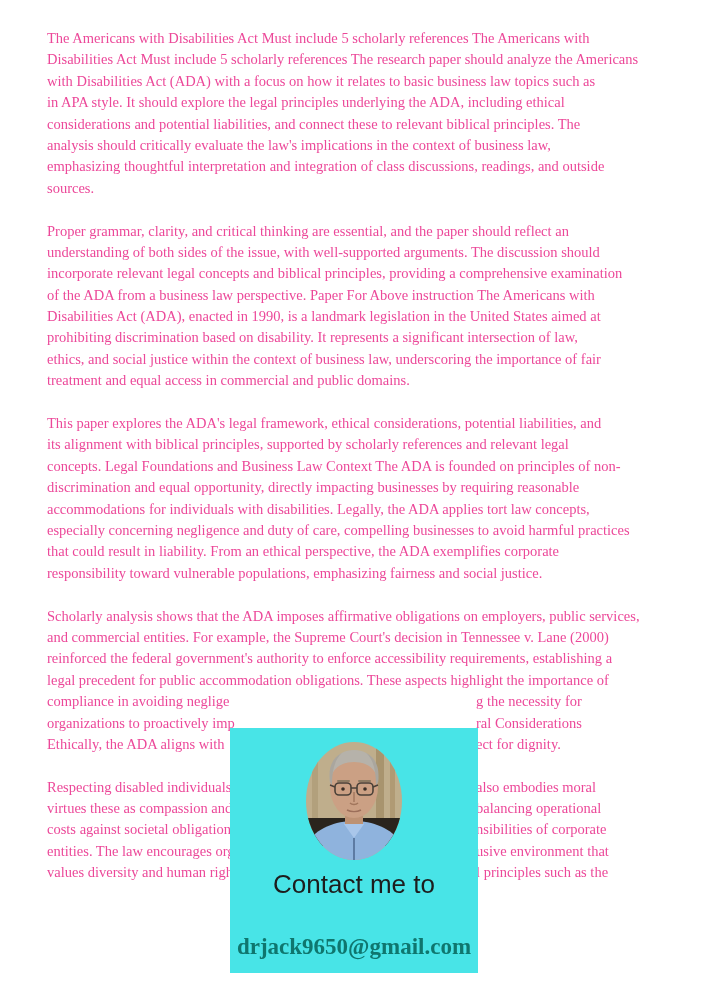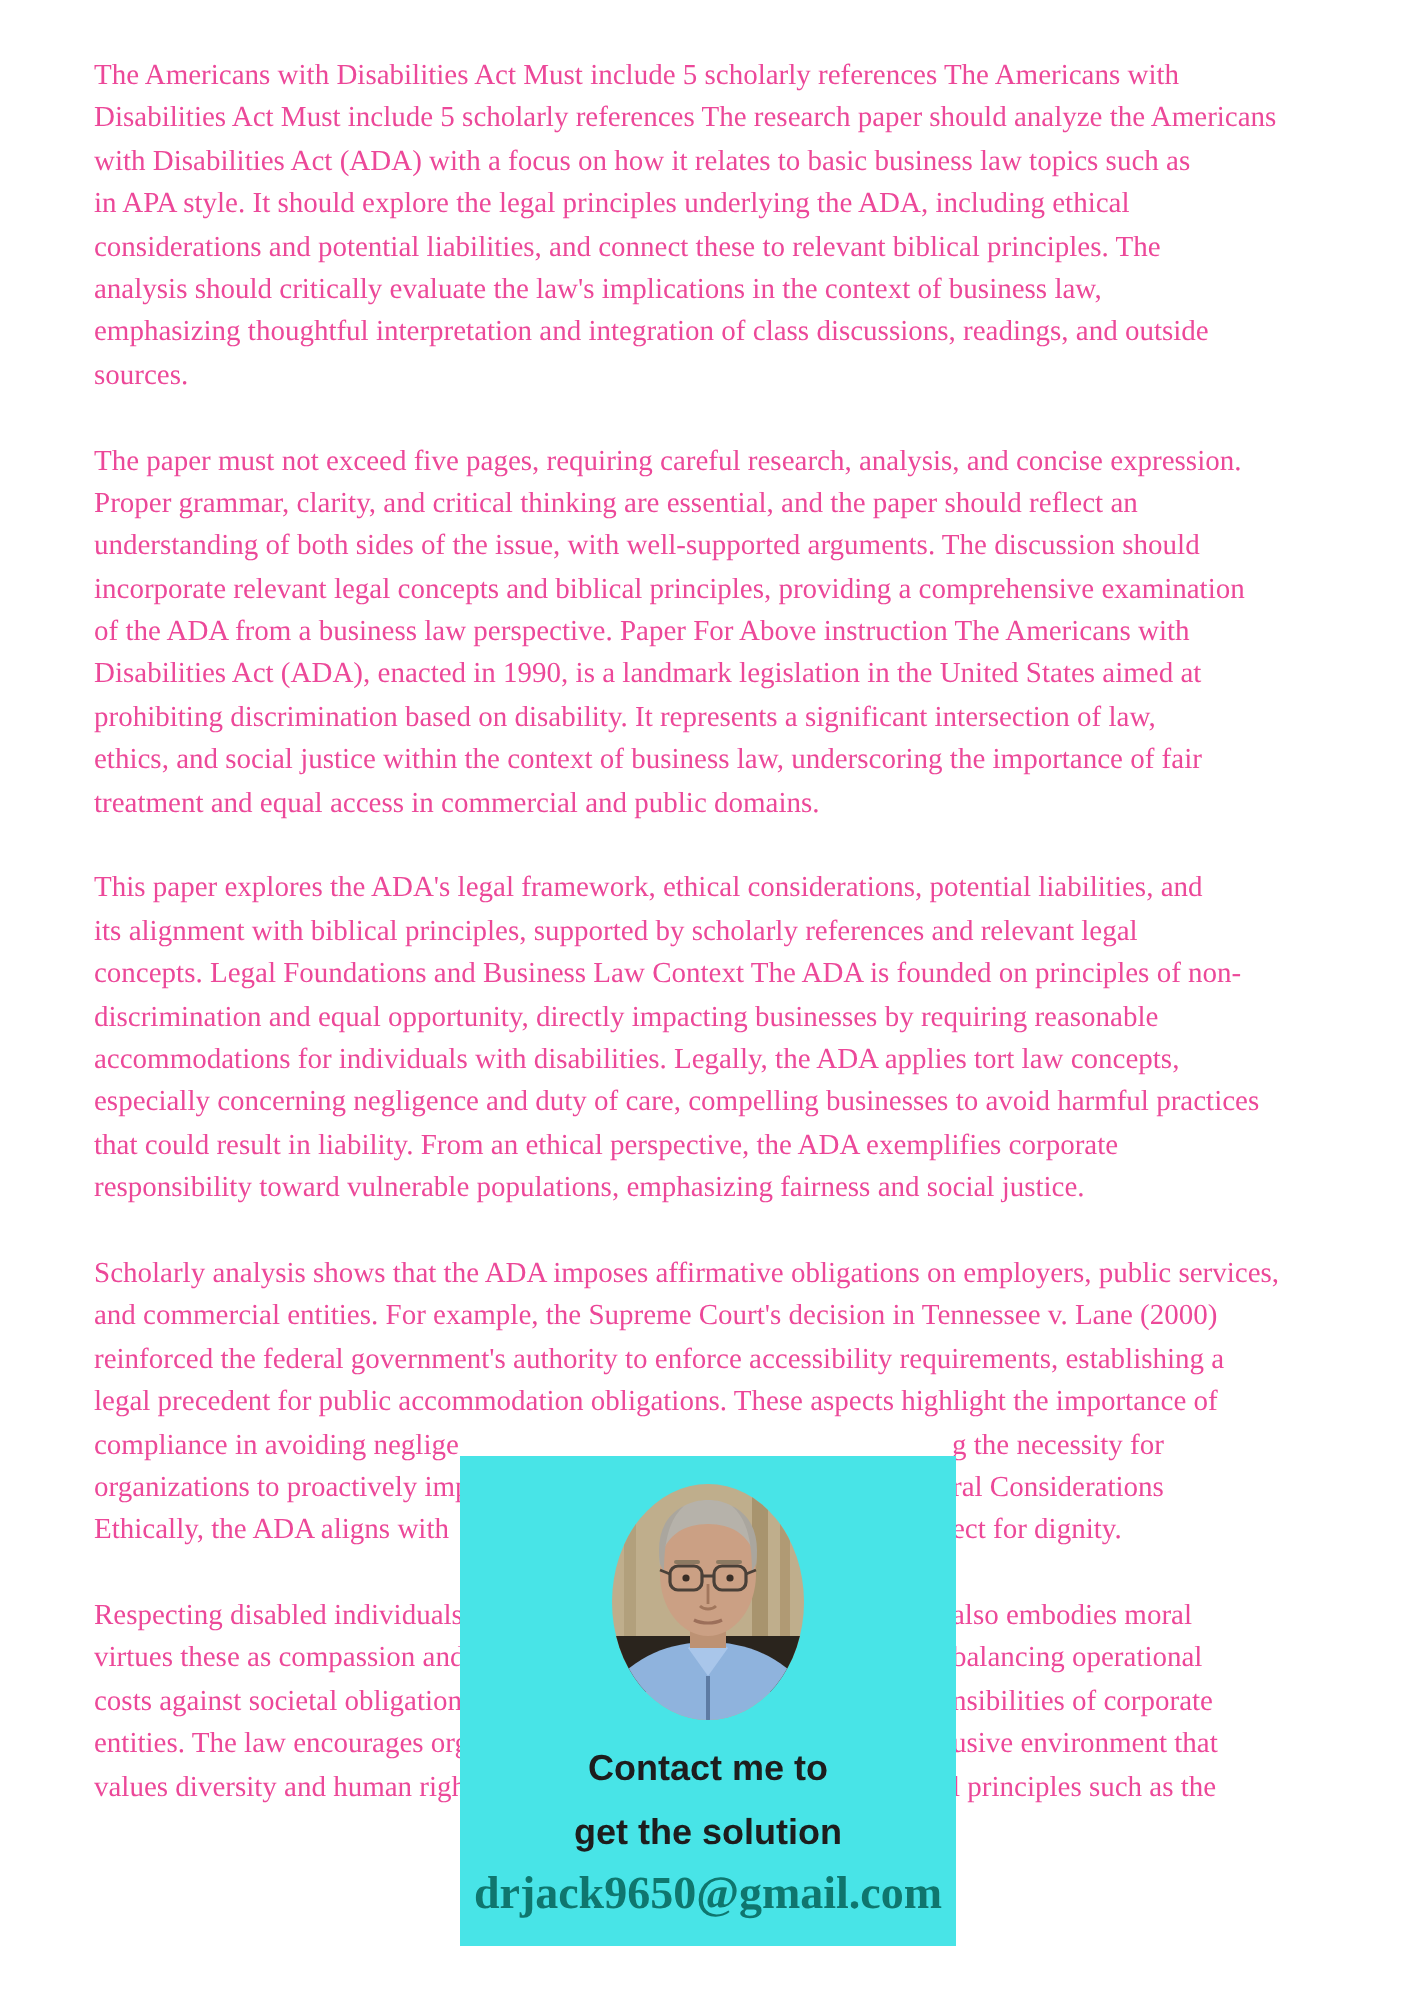--- a/index.html
+++ b/index.html
@@ -59,22 +59,22 @@
     overflow: hidden;
   }
   .photo svg { display: block; }
 
   .contact-heading {
     position: absolute;
     top: 140px;
     left: 0;
     width: 100%;
     font-family: "Liberation Sans", "DejaVu Sans", sans-serif;
-    font-weight: 700;
-    font-size: 18px;
+    font-weight: 400;
+    font-size: 26px;
     line-height: 32px;
     color: #1d1d1d;
     letter-spacing: 0px;
   }
 
   .email {
     position: absolute;
     top: 206px;
     left: 0;
     width: 100%;
@@ -94,21 +94,20 @@
         <div class="line">The Americans with Disabilities Act Must include 5 scholarly references The Americans with</div>
         <div class="line">Disabilities Act Must include 5 scholarly references The research paper should analyze the Americans</div>
         <div class="line">with Disabilities Act (ADA) with a focus on how it relates to basic business law topics such as</div>
         <div class="line">in APA style. It should explore the legal principles underlying the ADA, including ethical</div>
         <div class="line">considerations and potential liabilities, and connect these to relevant biblical principles. The</div>
         <div class="line">analysis should critically evaluate the law's implications in the context of business law,</div>
         <div class="line">emphasizing thoughtful interpretation and integration of class discussions, readings, and outside</div>
         <div class="line">sources.</div>
       </div>
       <div class="paragraph">
-        <div class="line">The paper must not exceed five pages, requiring careful research, analysis, and concise expression.</div>
         <div class="line">Proper grammar, clarity, and critical thinking are essential, and the paper should reflect an</div>
         <div class="line">understanding of both sides of the issue, with well-supported arguments. The discussion should</div>
         <div class="line">incorporate relevant legal concepts and biblical principles, providing a comprehensive examination</div>
         <div class="line">of the ADA from a business law perspective. Paper For Above instruction The Americans with</div>
         <div class="line">Disabilities Act (ADA), enacted in 1990, is a landmark legislation in the United States aimed at</div>
         <div class="line">prohibiting discrimination based on disability. It represents a significant intersection of law,</div>
         <div class="line">ethics, and social justice within the context of business law, underscoring the importance of fair</div>
         <div class="line">treatment and equal access in commercial and public domains.</div>
       </div>
       <div class="paragraph">
@@ -173,18 +172,17 @@
 
         <circle cx="37" cy="47" r="1.8" fill="#3a2e26"></circle>
         <circle cx="59" cy="47" r="1.8" fill="#3a2e26"></circle>
 
         <path d="M48,50 L48,60 M44,61 C46,63 50,63 52,61" stroke="#a1765c" stroke-width="1.4" fill="none"></path>
         <path d="M41,68 C45,70 51,70 55,68" stroke="#9c6f5a" stroke-width="1.6" fill="none"></path>
       </svg>
     </div>
     <div class="contact-heading" style="color: rgb(29, 29, 29);">
       <div>Contact me to</div>
-      <div>get the solution</div>
     </div>
     <div class="email" style="color: #0f766e;">drjack9650@gmail.com</div>
   </div>
 
 </div>
 
 </body></html>

